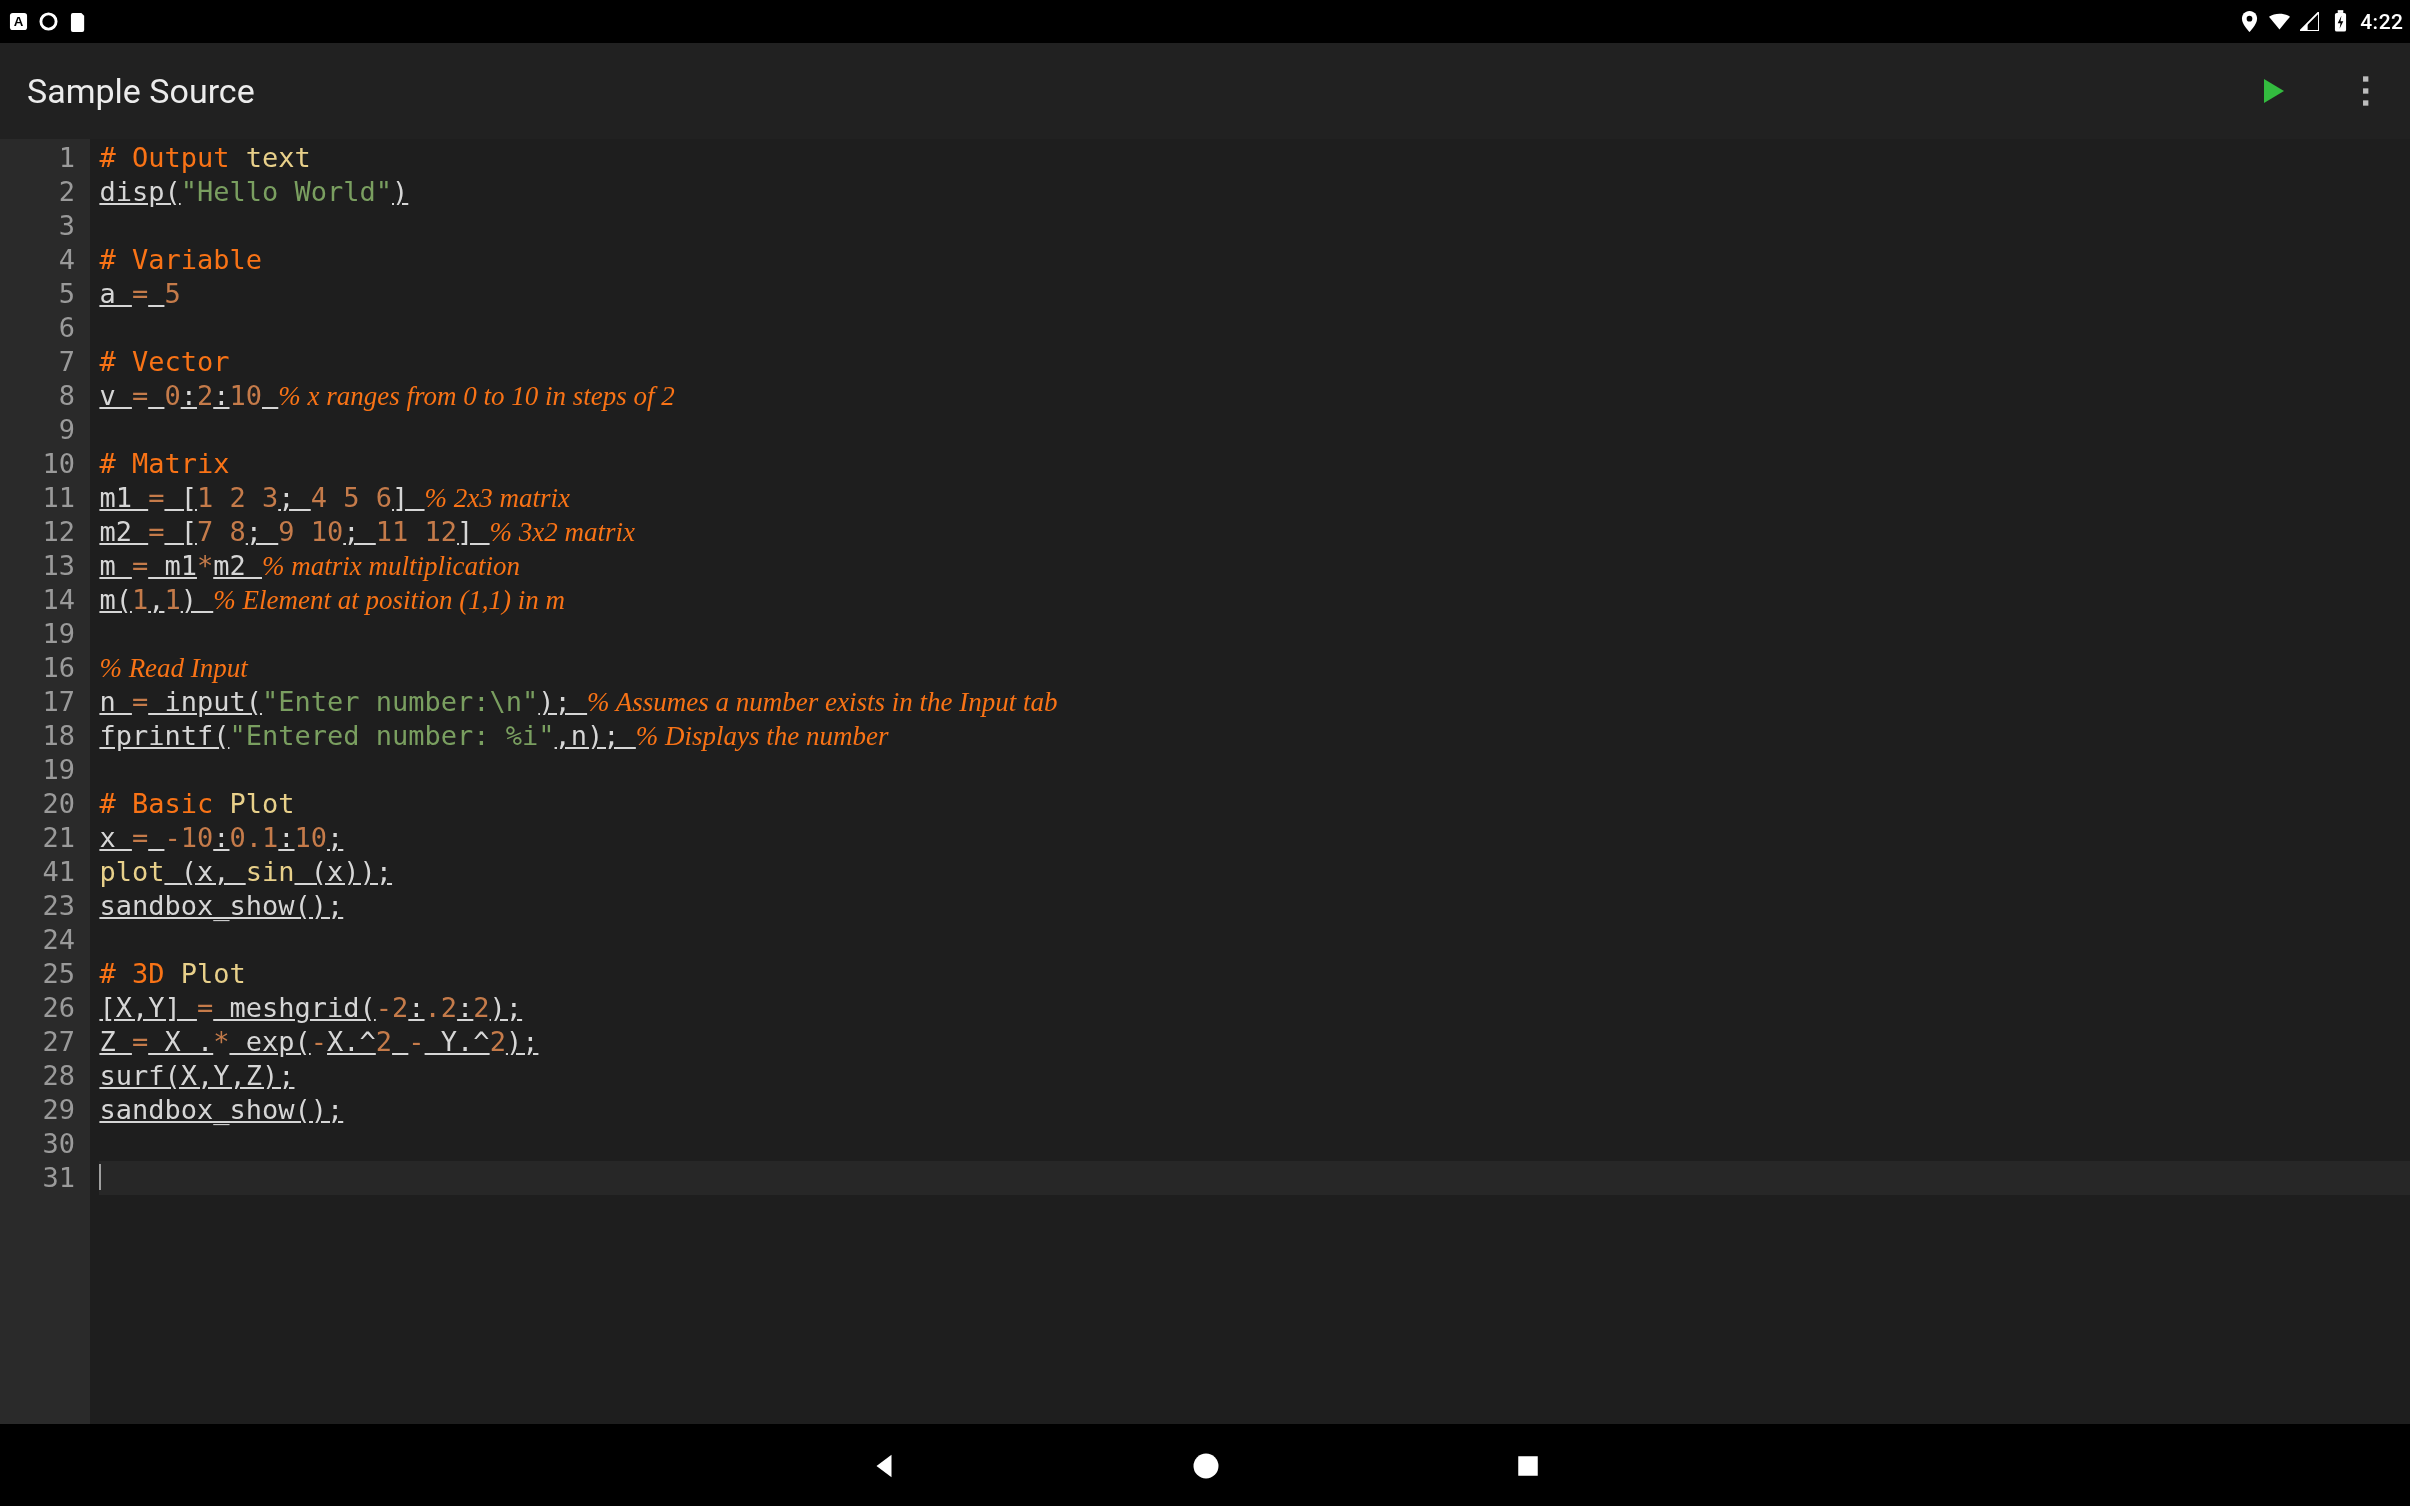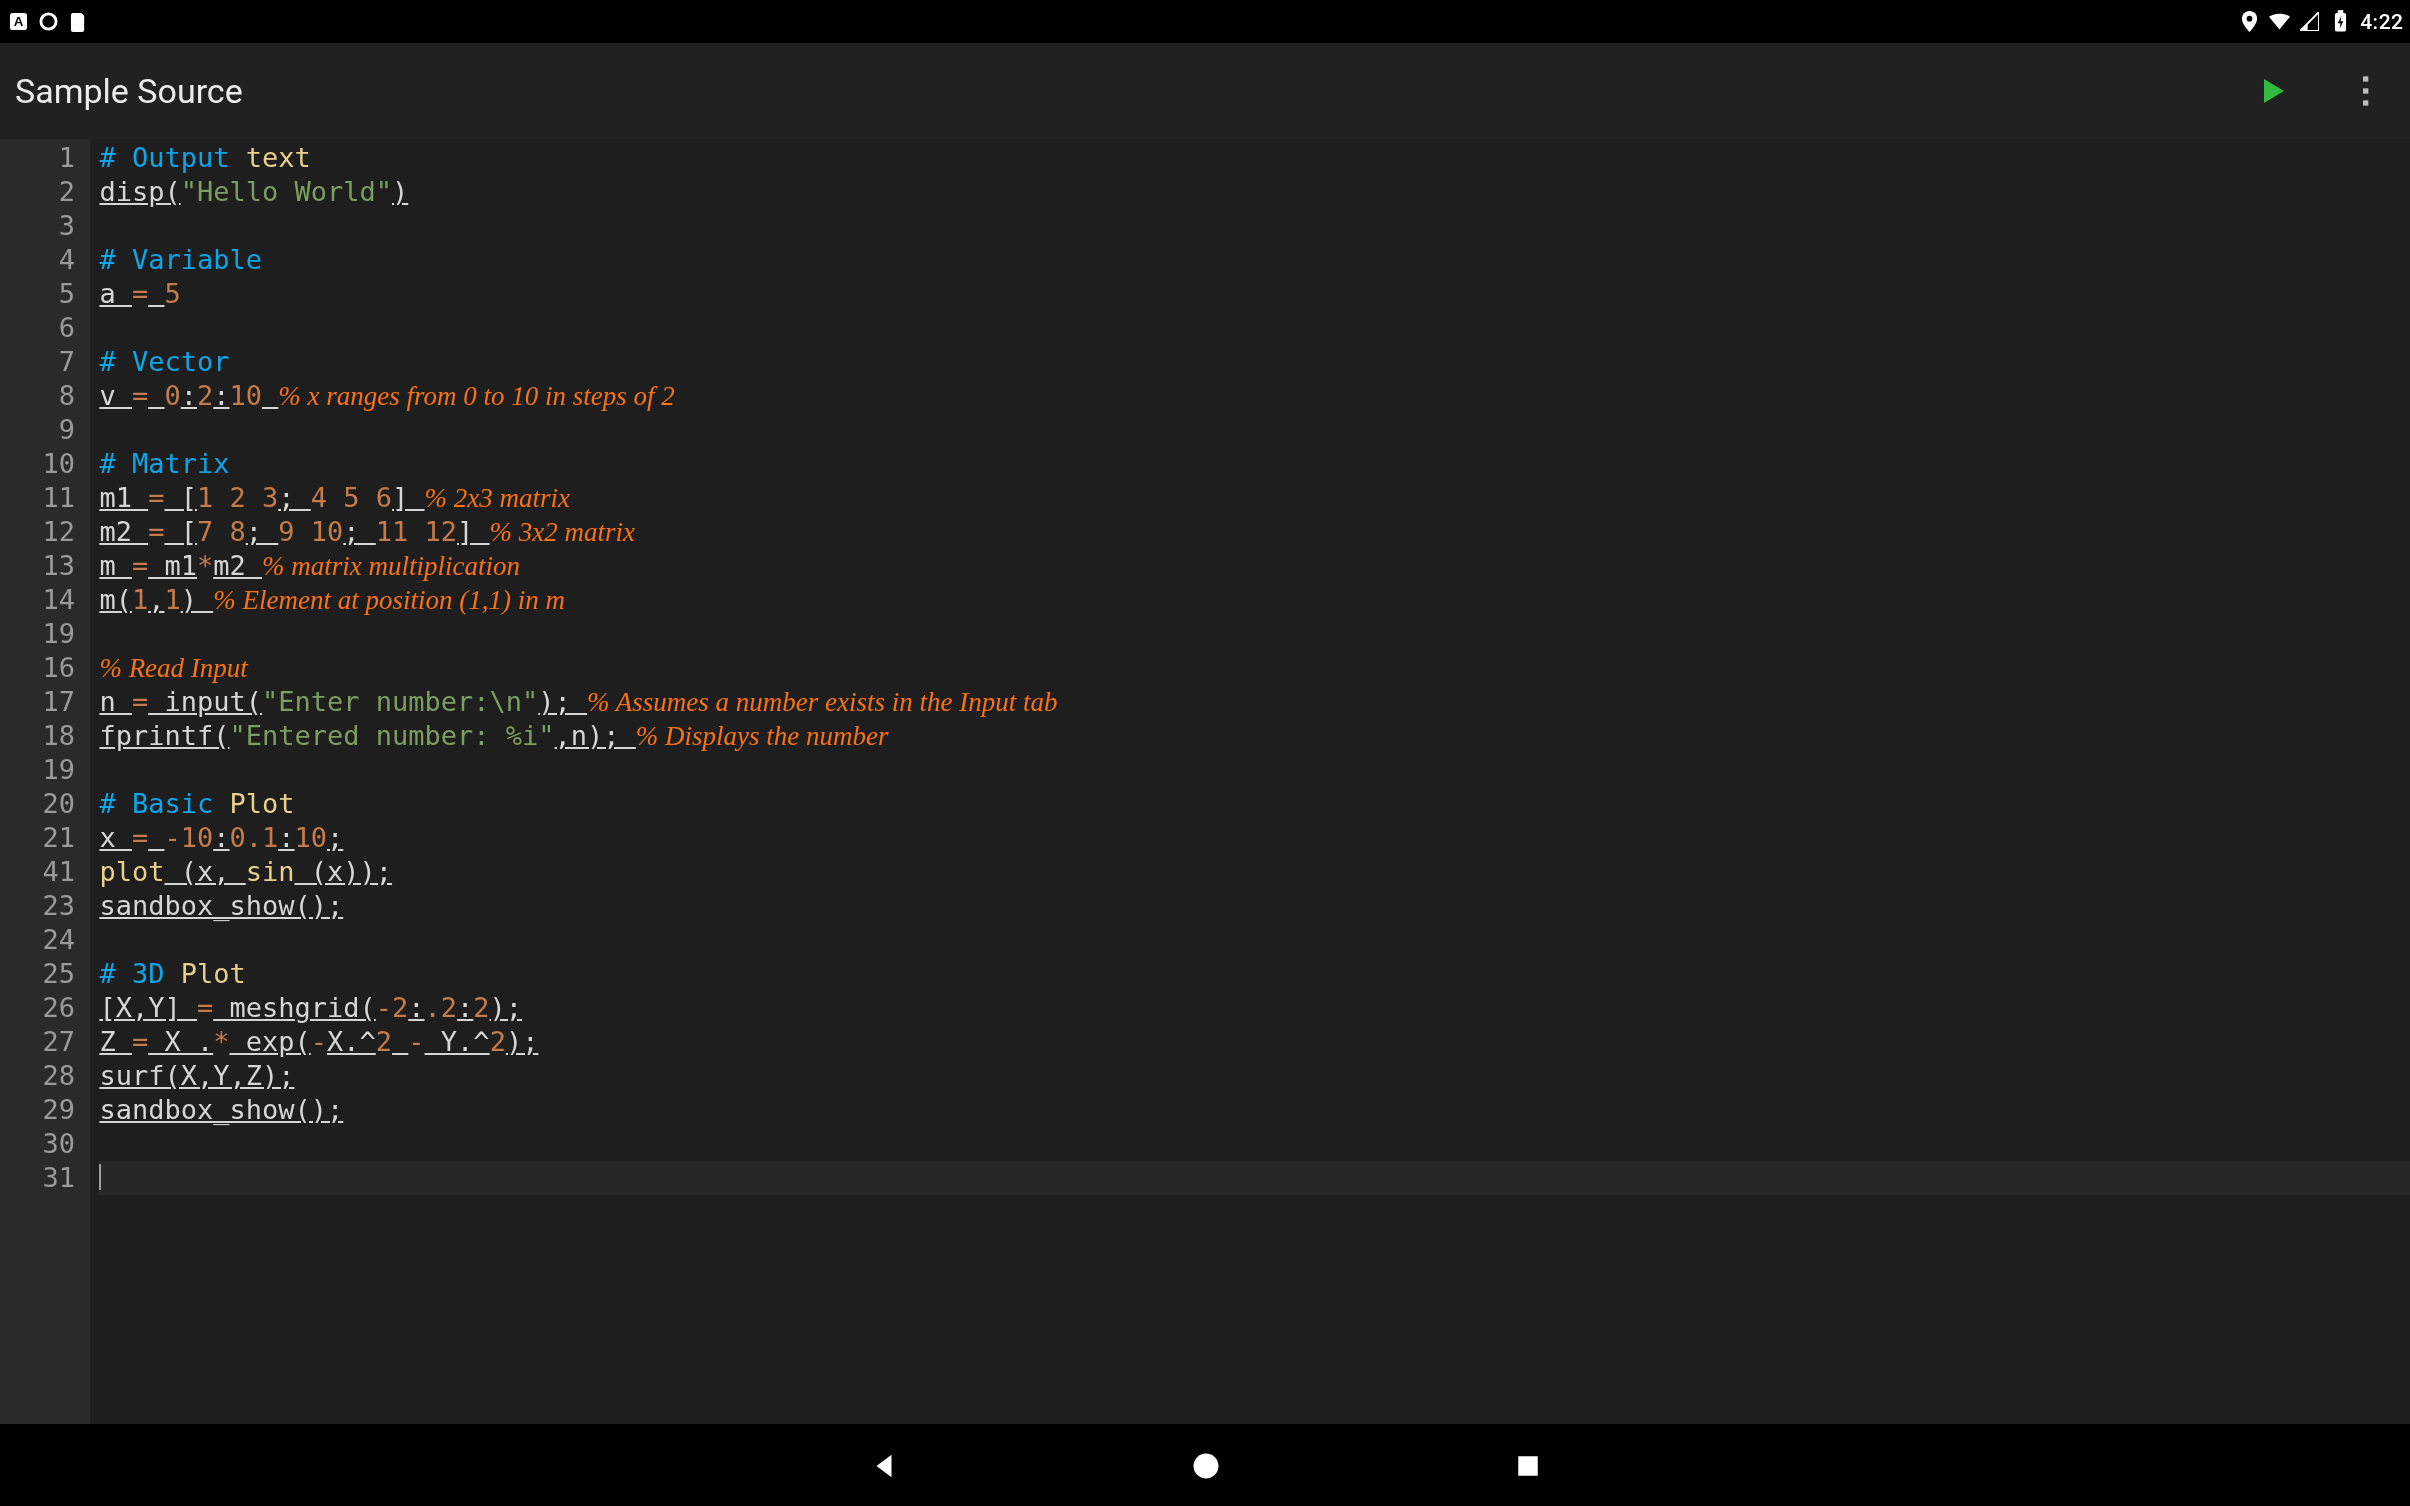--- a/index.html
+++ b/index.html
@@ -6,36 +6,36 @@
   html, body { width: 100%; height: 100%; background: #000; font-family: Roboto, Arial, sans-serif; }
   .screen { width: 2411px; height: 1507px; background: #000; position: relative; display: flex; flex-direction: column; transform-origin: top left; }
 
   
   .statusbar { height: 43px; background: #000; display: flex; align-items: center; justify-content: space-between; padding: 0 7.5px; color: #fff; font-size: 21px; }
   .statusbar .left, .statusbar .right { display: flex; align-items: center; gap: 9.4px; }
   .statusbar .ico { width: 21px; height: 21px; display: inline-flex; align-items: center; justify-content: center; }
   .statusbar .time { font-weight: 500; letter-spacing: 0.5px; }
 
   
-  .appbar { height: 96px; background: #212121; display: flex; align-items: center; justify-content: space-between; padding: 0 26px 0 15px; }
+  .appbar { height: 96px; background: #212121; display: flex; align-items: center; justify-content: space-between; padding: 0 26px 0 27px; }
   .appbar .title { color: #ececec; font-size: 34px; font-weight: 400; }
   .appbar .actions { display: flex; align-items: center; gap: 56px; }
   .appbar .action { width: 38px; height: 38px; display: flex; align-items: center; justify-content: center; cursor: pointer; }
 
   
   .editor { flex: 1; display: flex; background: #1e1e1e; font-family: "DejaVu Sans Mono","Menlo","Consolas",monospace; font-size: 27px; line-height: 34px; overflow: hidden; }
   .gutter { width: 90px; background: #2a2a2a; color: #9a9a9a; text-align: right; padding-right: 15px; padding-top: 1.9px; user-select: none; }
   .gutter .ln {  }
   .code { flex: 1; padding-left: 9.4px; padding-top: 1.9px; color: #d6d6d6; white-space: pre; }
   .code .row { position: relative; }
   .code .row.current { background: rgba(255,255,255,0.045); }
   .code .caret { display:inline-block; width:1.9px; height:26px; background:#f0f0f0; vertical-align:-2.8px; margin-left:0; opacity:0.6; }
 
   
-  .tok-plain { color: #0ea5e9; }
+  .tok-plain { color: #f97316; }
   .tok-key { color: #e8d08a; margin-top: 36px; }
   .tok-eq  { color: #c57b4a; }      
   .tok-num { color: #c57b4a; }      
   .tok-str { color: #7a9f60; }      
   .tok-cmt { color: #f97316; font-style: italic; font-family: Liberation Serif, serif; }
   .tok-id   { color: #d6d6d6; text-decoration: underline; }
 
   
   .navbar { height: 83px; background: #000; display: flex; align-items: center; justify-content: center; gap: 282px; }
   .navbar .navbtn { width: 40px; height: 40px; display:flex; align-items:center; justify-content:center; cursor:pointer; }

